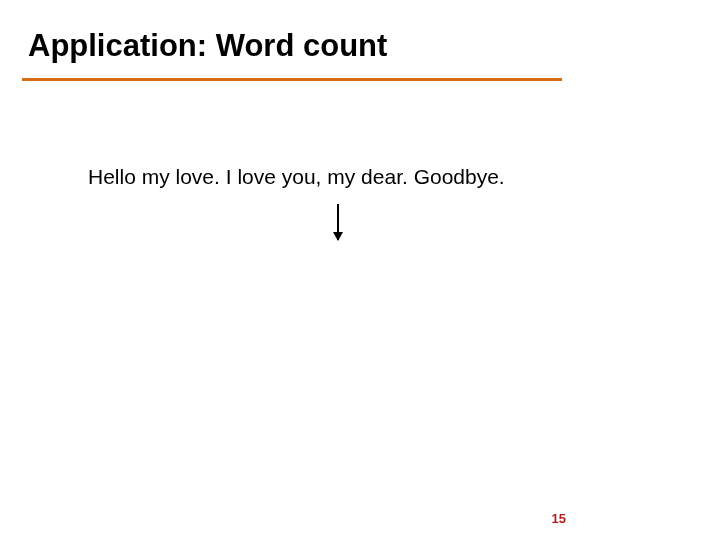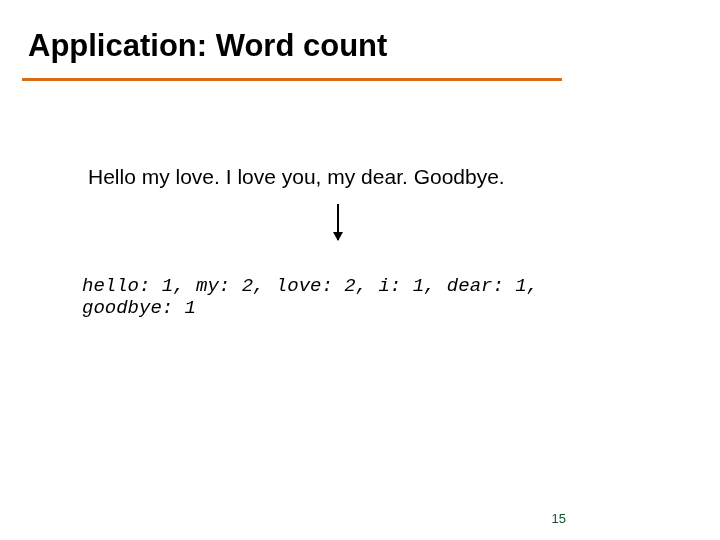--- a/index.html
+++ b/index.html
@@ -68,31 +68,30 @@
     font-family: "Courier New", Courier, monospace;
     font-size: 19px;
     font-style: italic;
     letter-spacing: 0px;
   }
   .page-num {
     position: absolute;
     right: 18px;
     bottom: 14px;
     font-size: 13px;
-    font-weight: normal;
-    color: #14532d;
+    font-weight: bold;
+    color: #b91c1c;
   }
 </style>
 </head>
 <body>
 
 <div class="slide">
   <div class="title">Application: Word count</div>
   <div class="rule"></div>
 
   <div class="input-text">Hello my love. I love you, my dear. Goodbye.</div>
 
   <div class="arrow"></div>
 
-  <div class="output-text">hello: 1, my: 2, love: 2, i: 1, dear: 1, goodbye: 1</div>
 
   <div class="page-num">15</div>
 </div>
 
 </body></html>

